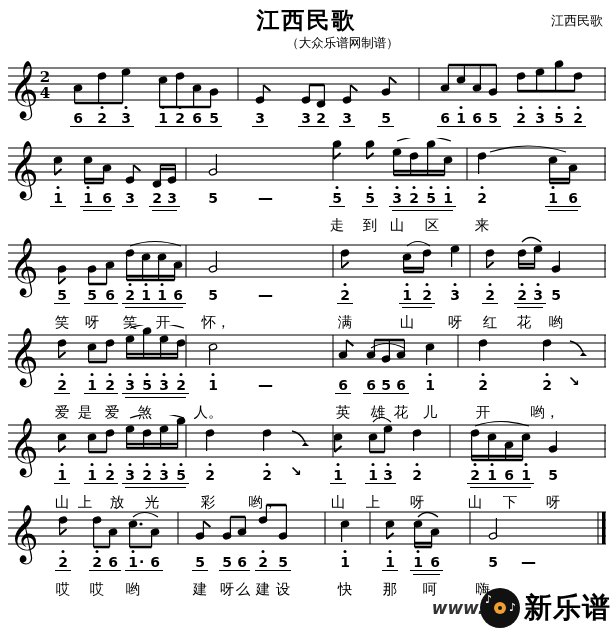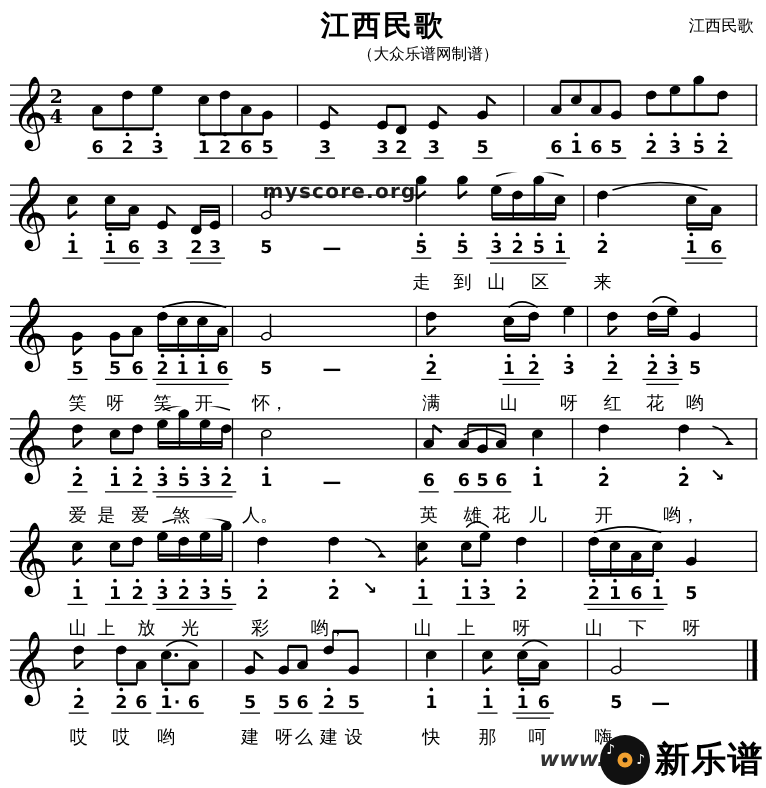--- a/index.html
+++ b/index.html
@@ -232,21 +232,20 @@
         <i class="ul" style="left: 545px; width: 36px; top: 16px;"></i>
         <i class="ul" style="left: 548px; width: 30px; top: 19.5px;"></i>
       </div>
       <div class="lyrics">
         <span class="lyr" style="left: 337px;">走</span>
         <span class="lyr" style="left: 370px;">到</span>
         <span class="lyr" style="left: 397px;">山</span>
         <span class="lyr" style="left: 432px;">区</span>
         <span class="lyr" style="left: 482px;">来</span>
       </div>
-      <span class="wm">myscore.org</span>
     </div>
     <div class="system" style="top: 235px;">
       <svg width="613" height="72" class="staff">
         <line x1="8" y1="10" x2="606" y2="10" stroke="#000" stroke-width="1"></line>
         <line x1="8" y1="18" x2="606" y2="18" stroke="#000" stroke-width="1"></line>
         <line x1="8" y1="26" x2="606" y2="26" stroke="#000" stroke-width="1"></line>
         <line x1="8" y1="34" x2="606" y2="34" stroke="#000" stroke-width="1"></line>
         <line x1="8" y1="42" x2="606" y2="42" stroke="#000" stroke-width="1"></line>
         <text x="9" y="48" font-size="50">𝄞</text>
         <ellipse cx="62" cy="34" rx="3.8" ry="2.8" fill="#000" stroke="#000" stroke-width="1.2" transform="rotate(-18 62 34)"></ellipse>

